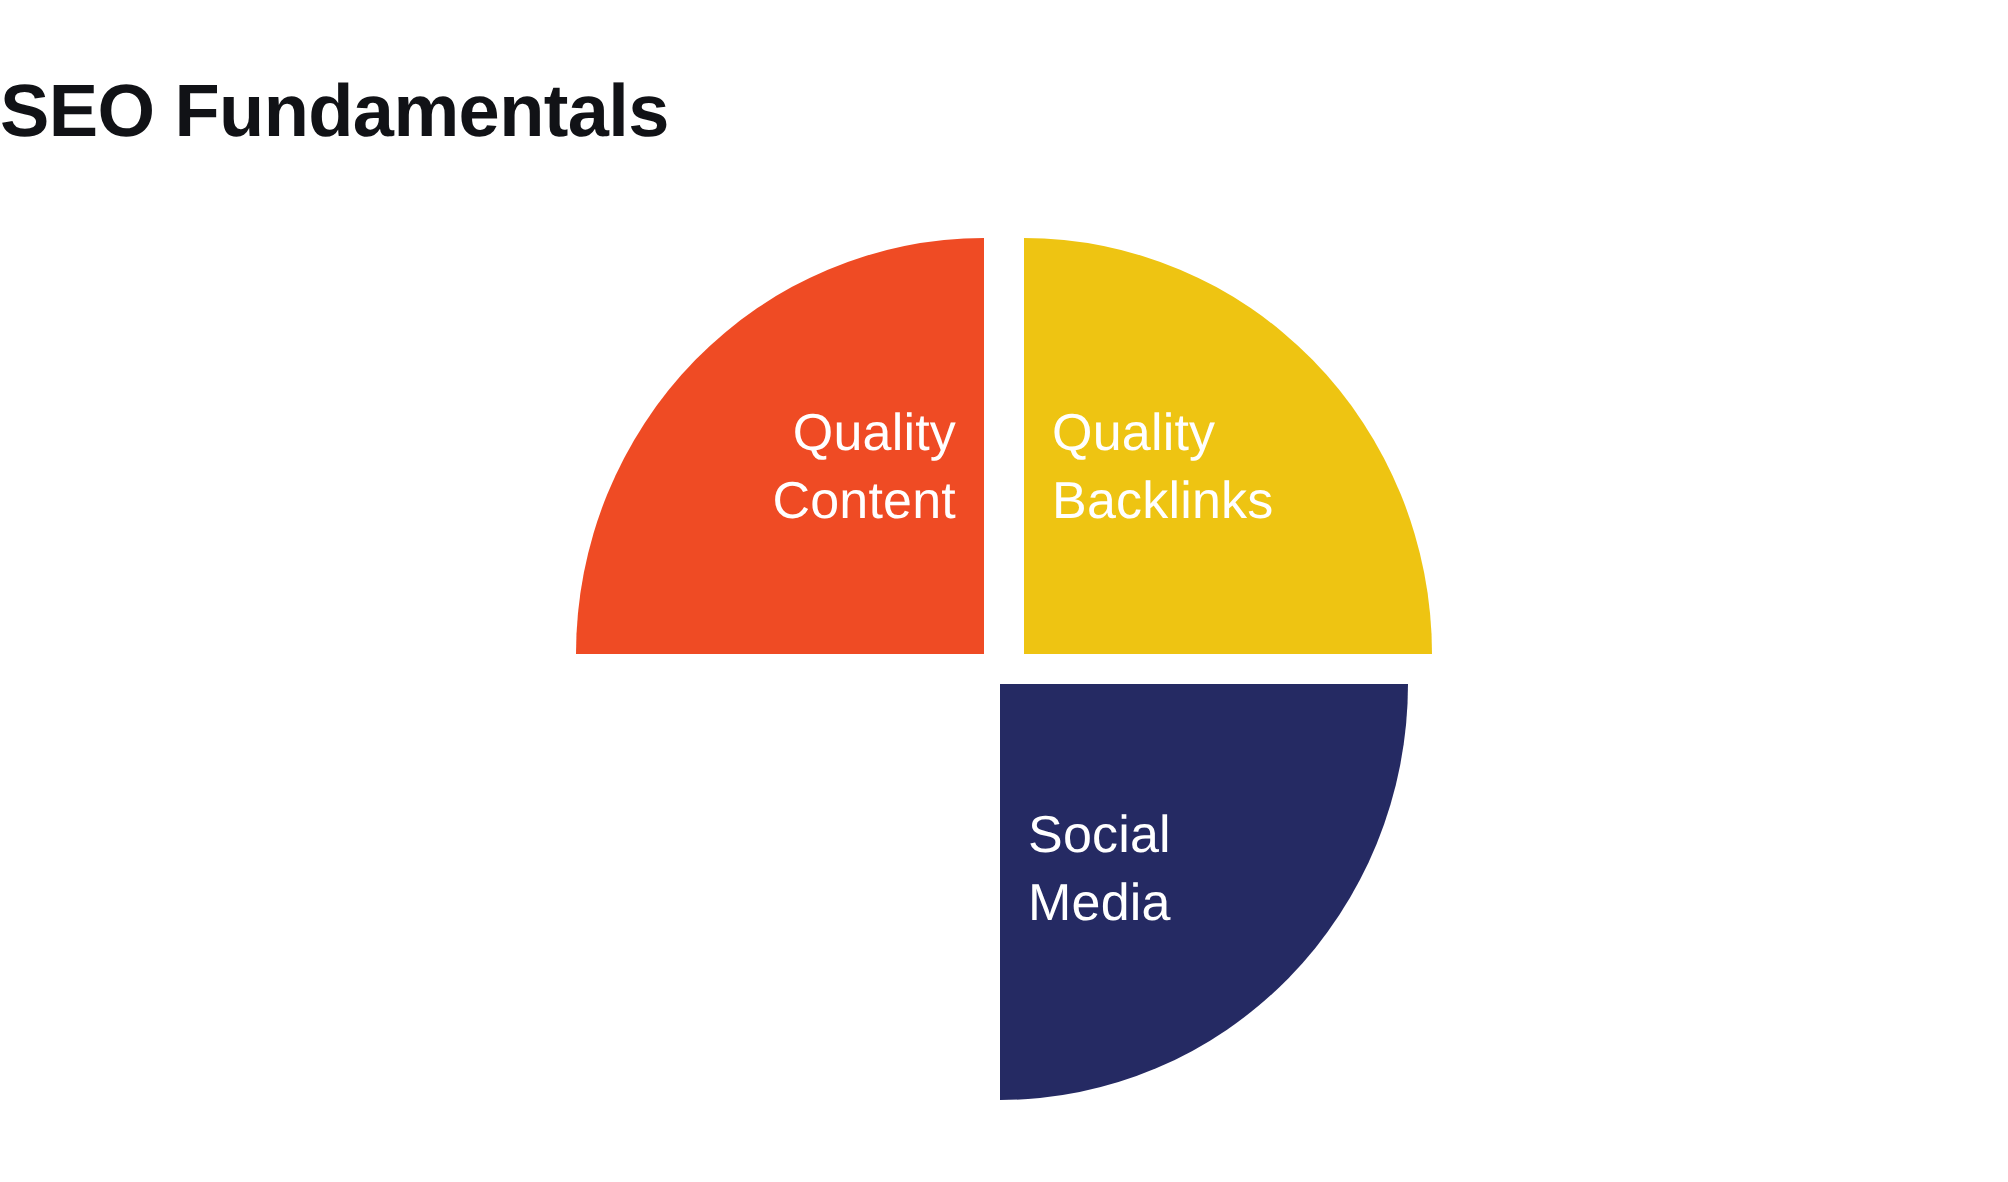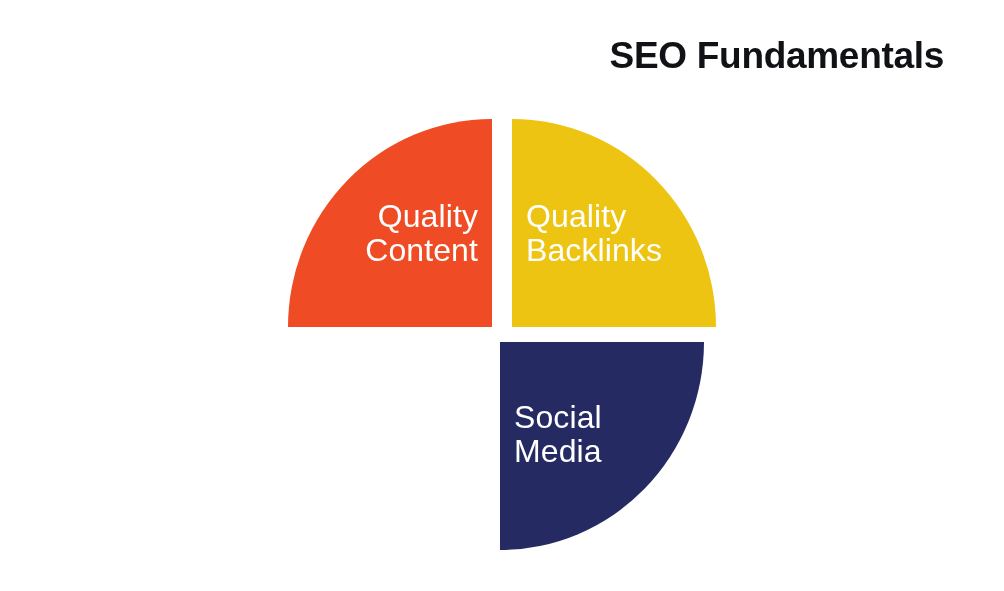--- a/index.html
+++ b/index.html
@@ -25,21 +25,21 @@
     height: 591px;
     background: #ffffff;
   }
 
   
   #page-title {
     position: absolute;
     left: 0;
     top: 33px;
     width: 944px;
-    text-align: right;
+    text-align: left;
     font-size: 37px;
     font-weight: bold;
     color: #111216;
     letter-spacing: -0.3px;
     line-height: 46px;
     white-space: nowrap;
   }
 
   
   #quadrant-diagram {
@@ -84,21 +84,21 @@
   
   #quadrant-bottom-right {
     right: 12px;
     bottom: 0;
     border-bottom-right-radius: 204px 208px;
     justify-content: flex-start;
   }
 
   .quadrant-label {
     color: #ffffff;
-    font-size: 32px;
+    font-size: 26px;
     line-height: 34px;
     font-weight: normal;
     letter-spacing: 0.1px;
     white-space: pre-line;
     padding: 0 14px;
   }
   .align-right  { text-align: right; }
   .align-left   { text-align: left; }
 
   

